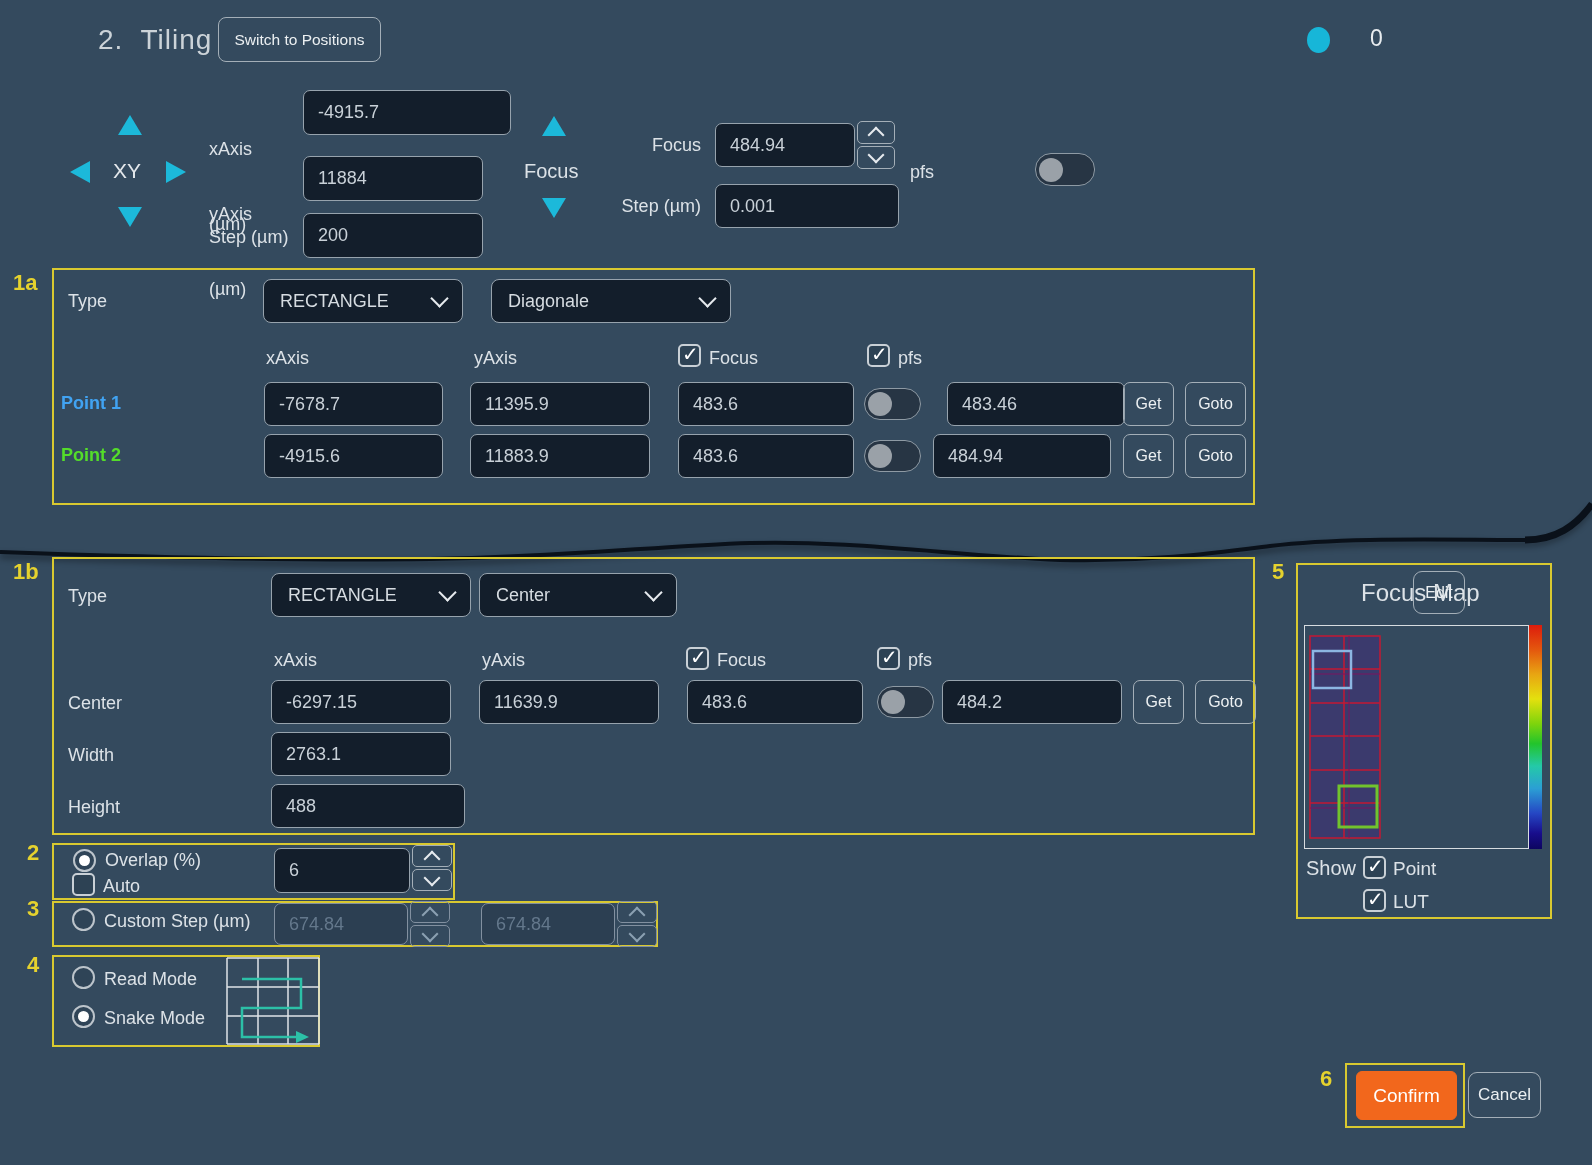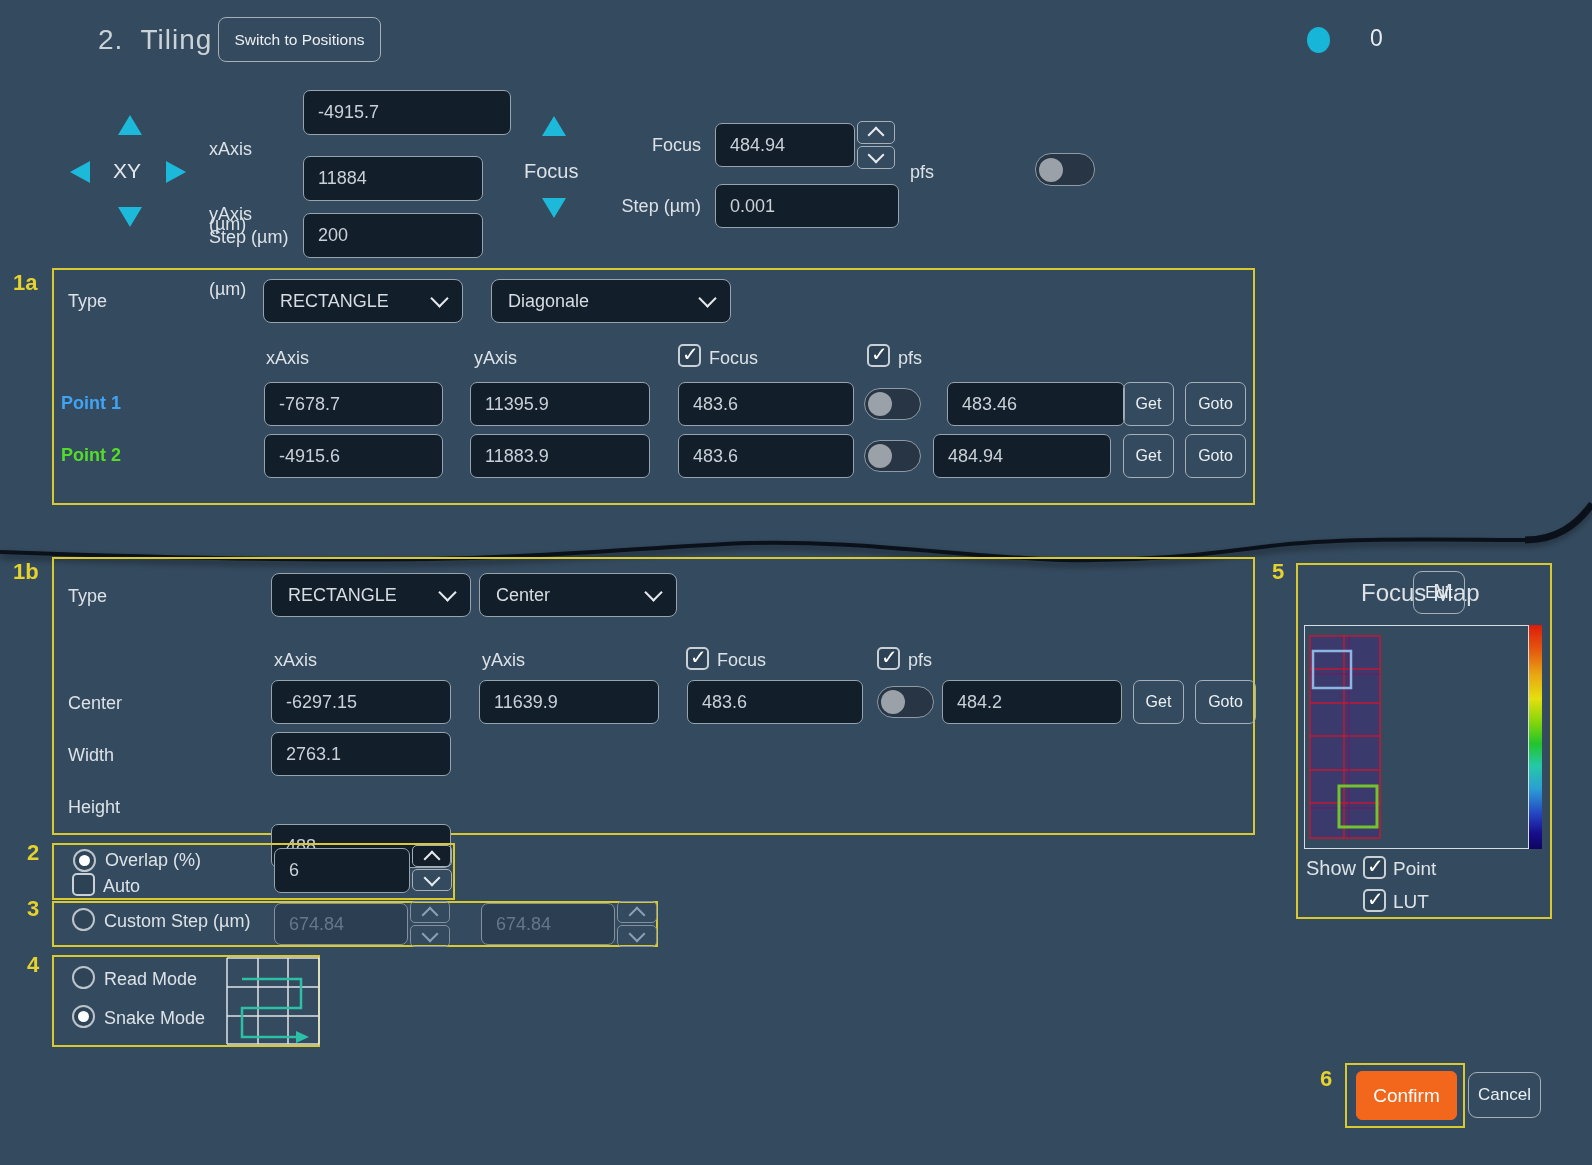--- a/index.html
+++ b/index.html
@@ -193,21 +193,21 @@
       <span class="knob"></span>
     </div>
   <div class="inp" style="left:942px;top:680px;width:180px;height:44px;">484.2</div>
   <div class="btn" style="left:1133px;top:680px;width:51px;height:44px;">Get</div>
   <div class="btn" style="left:1195px;top:680px;width:61px;height:44px;">Goto</div>
 
   <div class="lbl" style="left:68px;top:744px;">Width</div>
   <div class="inp" style="left:271px;top:732px;width:180px;height:44px;">2763.1</div>
 
   <div class="lbl" style="left:68px;top:796px;">Height</div>
-  <div class="inp" style="left:271px;top:784px;width:180px;height:44px;margin-top:40px;">488</div>
+  <div class="inp" style="left:271px;top:784px;width:194px;height:44px;">488</div>
 
   <div class="tag" style="left:27px;top:840px;">2</div>
   <div class="ybox" style="left:52px;top:843px;width:403px;height:57px;"></div>
   <div class="radio" style="left:73px;top:849px;">
       <span class="dot"></span>
     </div>
   <div class="lbl" style="left:105px;top:849px;">Overlap (%)</div>
   <div class="cb" style="left:72px;top:873px;"></div>
   <div class="lbl" style="left:103px;top:875px;">Auto</div>
   <div class="inp" style="left:274px;top:848px;width:136px;height:45px;">6</div>

